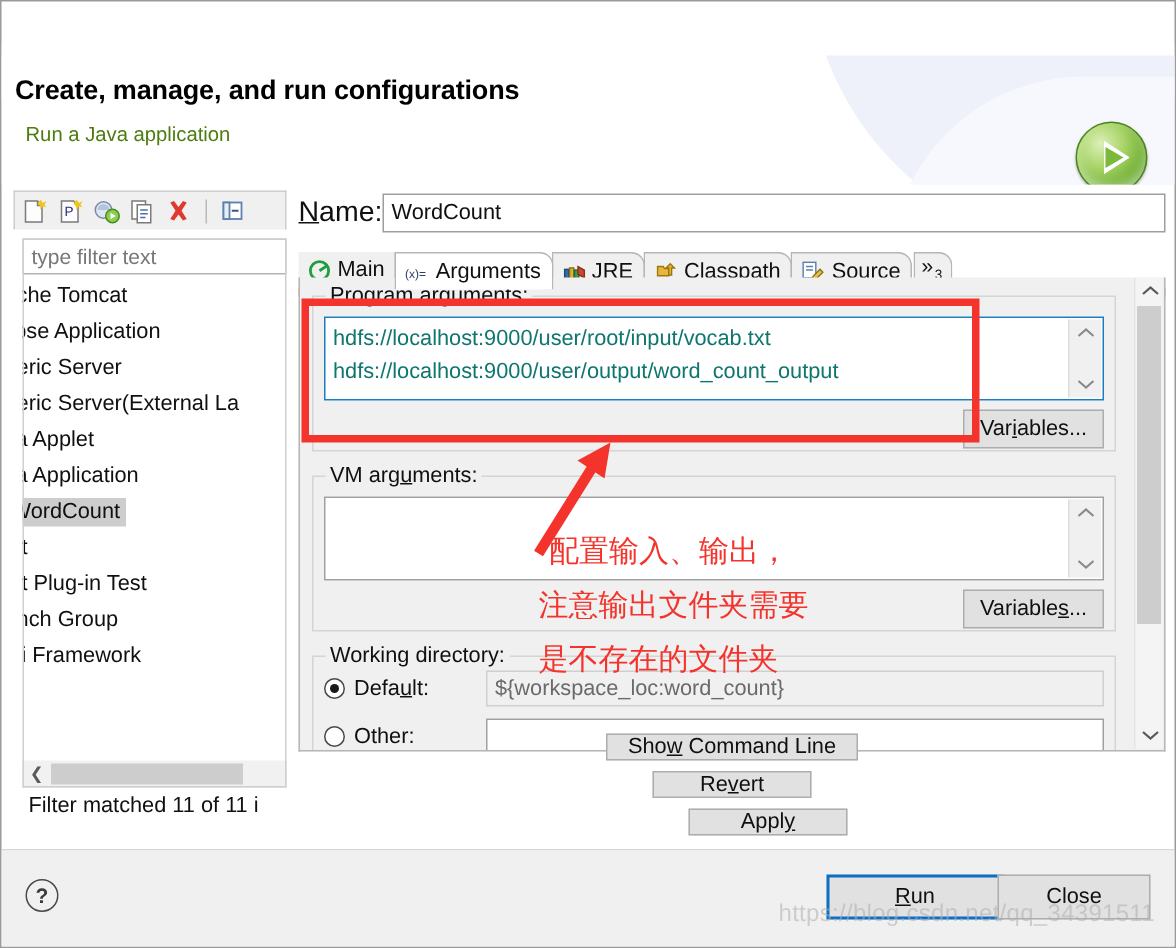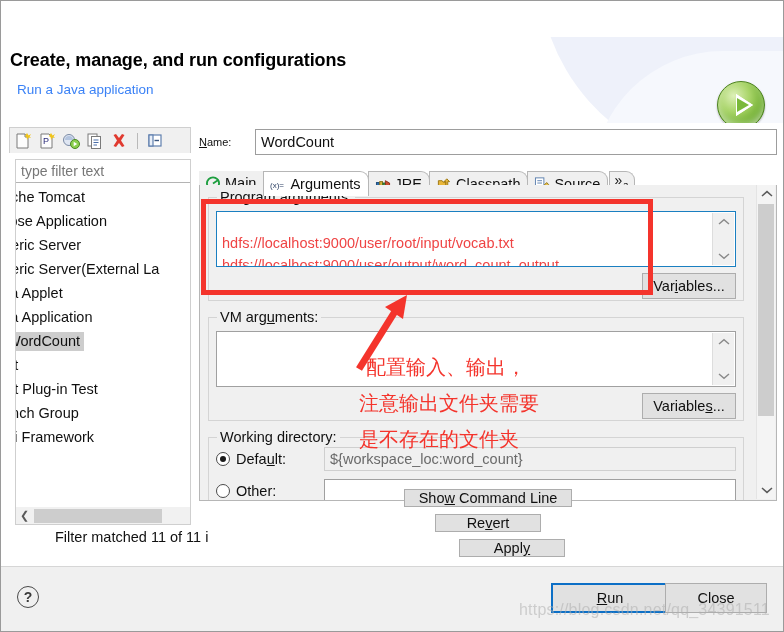--- a/index.html
+++ b/index.html
@@ -66,21 +66,21 @@
     background: #f6f8fd;
     border-radius: 140px 0 0 0;
   }
   .header-title {
     position: absolute; left: 9px; top: 13px;
     font-size: 18px; font-weight: bold; color: #000000;
     letter-spacing: -0.1px;
   }
   .header-sub {
     position: absolute; left: 16px; top: 45px;
-    font-size: 13.5px; color: #3b82f6;
+    font-size: 13.5px; color: #4d7c0f;
   }
   .run-badge {
     position: absolute; right: 18px; top: 44px;
     width: 48px; height: 48px; border-radius: 50%;
     background: radial-gradient(circle at 34% 30%, #ddf0b8 0%, #a8d468 36%, #6ead2f 68%, #4f8a20 100%);
     border: 1px solid #4d831f;
     box-shadow: inset 0 -4px 7px rgba(255,255,255,.5), 0 1px 2px rgba(0,0,0,.3);
     display: flex; align-items: center; justify-content: center;
   }
   .run-badge .tri {
@@ -146,45 +146,45 @@
   }
   .tree-hscroll .thumb {
     height: 14px; background: #cdcdcd; width: 128px; margin-left: 1px;
   }
   .left-outline {
     position: absolute; left: 6px; top: 32px; width: 176px; height: 366px;
     border: 1px solid #cfcfcf; pointer-events: none;
   }
   .filter-status {
     position: absolute; left: 10px; top: 402px; width: 180px;
-    font-size: 14.5px; color: #101010; white-space: nowrap; overflow: hidden; margin-left: 36px;
+    font-size: 14.5px; color: #101010; white-space: nowrap; overflow: hidden;
   }
 
   
   .right-panel {
     position: absolute; left: 198px; top: 126px; width: 578px; height: 402px;
   }
   .name-row {
     position: absolute; left: 0; top: 0; width: 578px; height: 30px;
     display: flex; align-items: center;
   }
   .name-label {
-    font-size: 11px; color: #101010; width: 56px;
+    font-size: 19px; color: #101010; width: 56px;
   }
   .name-label u { text-decoration: underline; }
   .name-input {
     flex: 1; height: 26px; border: 1px solid #9d9d9d; background: #ffffff;
     display: flex; align-items: center; padding-left: 5px;
     font-size: 14.5px; color: #101010;
   }
 
   .tabs {
     position: absolute; left: 0; top: 34px; width: 578px; height: 37px;
     display: flex; align-items: flex-end;
-    border-bottom: 3px solid #c2410c;
+    border-bottom: 6px solid #c2410c;
   }
   .tab {
     height: 24px; display: flex; align-items: center; gap: 4px;
     padding: 0 7px 0 6px;
     font-size: 14.5px; color: #101010;
     background: #f0f0f0;
     border: 1px solid #b6b6b6; border-bottom: none;
     border-radius: 0 9px 0 0;
     margin-right: -1px;
     position: relative;
@@ -230,22 +230,22 @@
     background: transparent;
   }
   .group-title {
     position: absolute; top: -9px; left: 8px;
     background: #f0f0f0; padding: 0 3px;
     font-size: 14.5px; color: #101010; white-space: nowrap;
   }
   .ta {
     position: absolute;
     background: #ffffff; border: 1px solid #a0a0a0;
-    font-size: 14.5px; color: #ef4444;
-    padding: 20px 5px; line-height: 22px;
+    font-size: 14.5px; color: #0f766e;
+    padding: 3px 5px; line-height: 22px;
     overflow: hidden;
   }
   .ta.focused { border: 1px solid #1a7fc1; }
   .ta-spin {
     position: absolute; right: 1px; top: 1px; width: 22px; bottom: 1px;
     background: #f0f0f0; border-left: 1px solid #dddddd;
     display: flex; flex-direction: column; align-items: center; justify-content: space-between;
     padding: 5px 0;
     color: #7a7a7a;
   }

